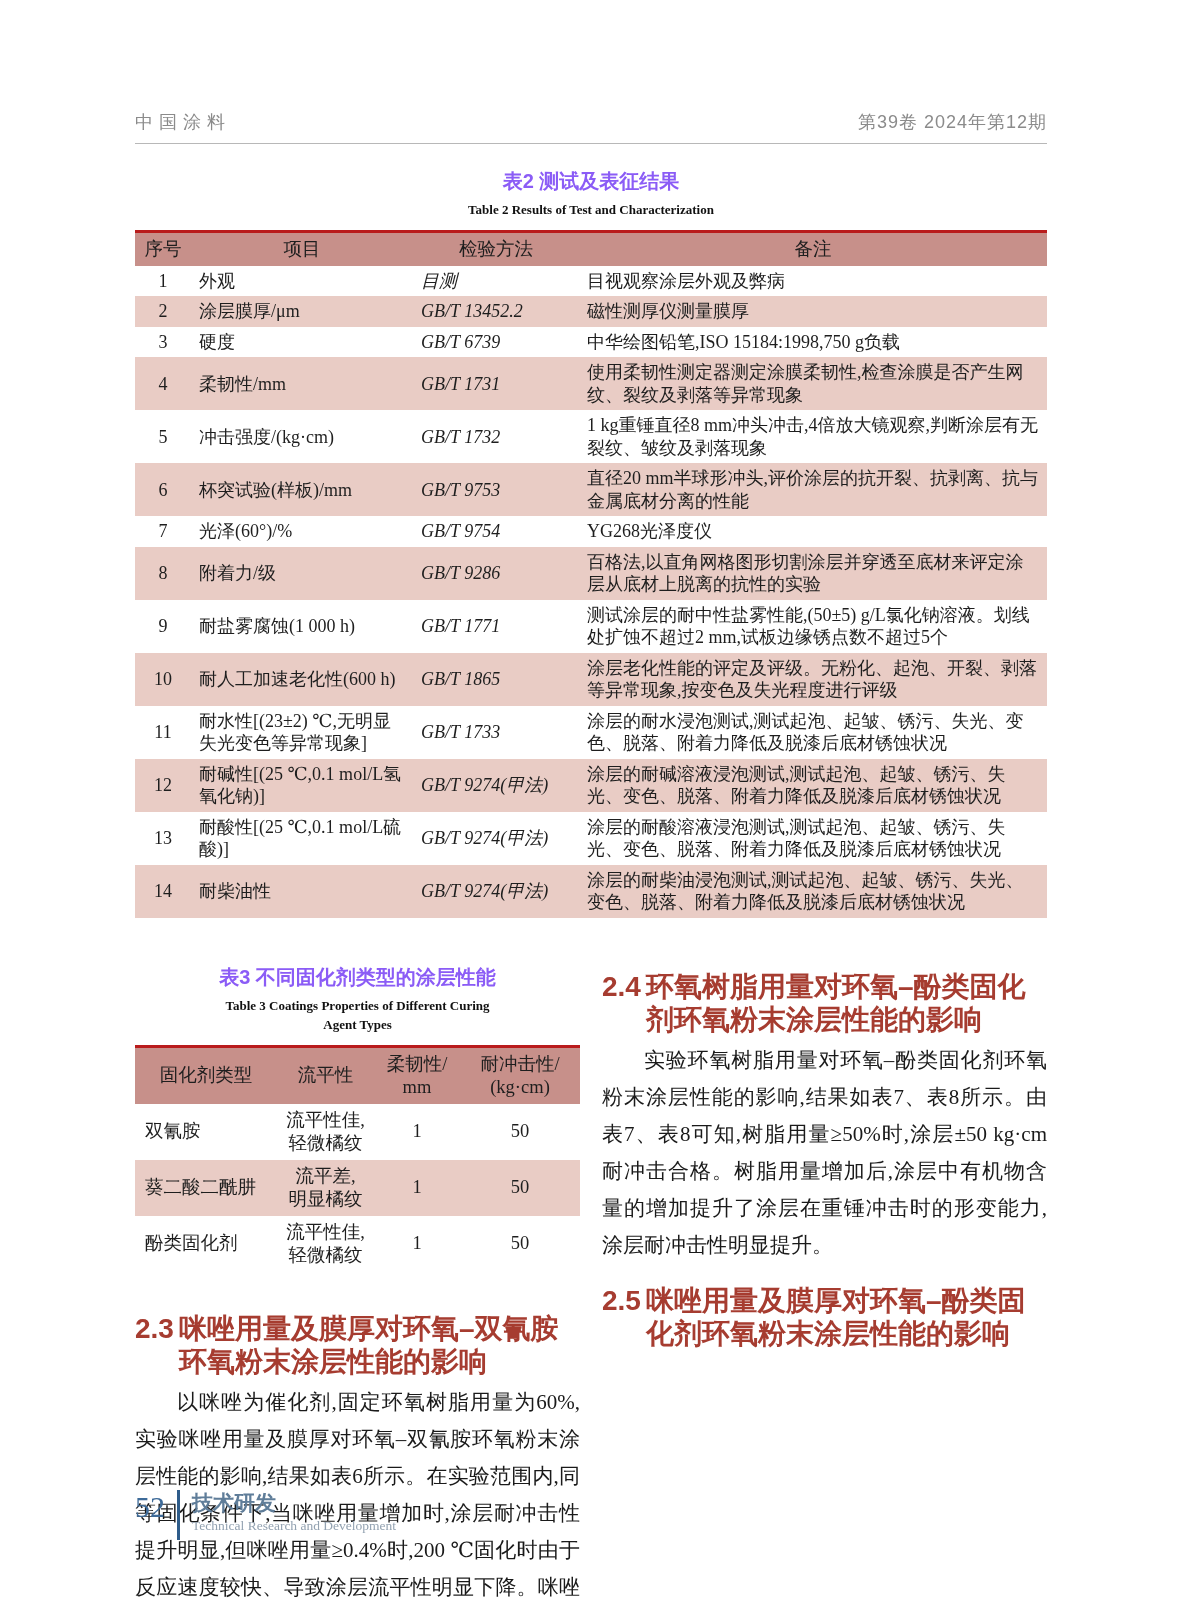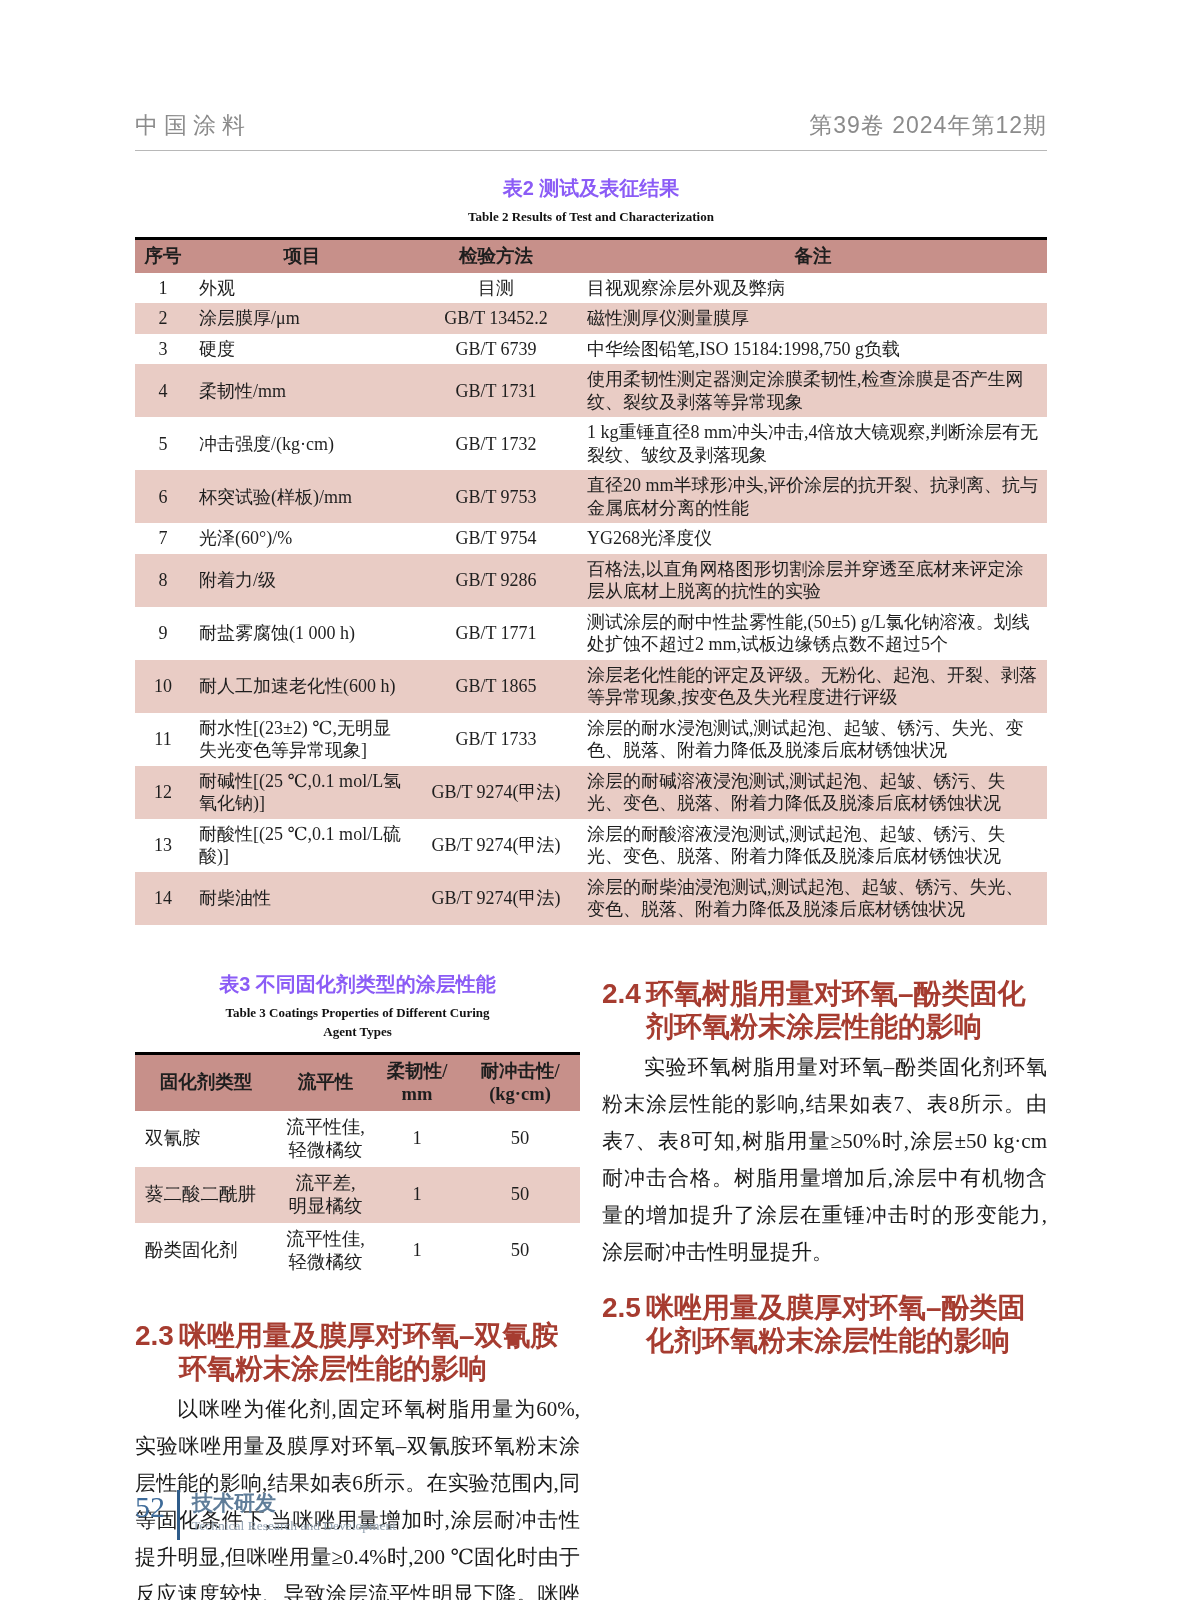--- a/index.html
+++ b/index.html
@@ -6,52 +6,52 @@
   body{
     width:1187px;height:1600px;background:#ffffff;position:relative;overflow:hidden;
     font-family:"Liberation Serif","DejaVu Serif",serif;color:#1e1e1e;
     -webkit-font-smoothing:antialiased;
   }
   .page{padding:78px 140px 0 135px;}
 
   
   .page-header{
     display:flex;justify-content:space-between;align-items:flex-end;
-    color:#8b8b8b;font-size:23px;border-bottom:1.5px solid #b8b8b8;
+    color:#8b8b8b;font-size:18px;border-bottom:1.5px solid #b8b8b8;
     padding-bottom:9px;font-family:"Liberation Sans","DejaVu Sans",sans-serif;
   }
   .journal-name{letter-spacing:6px;}
   .issue-info{letter-spacing:1px;margin-top:32px;}
 
   
   .caption-zh{
     text-align:center;font-weight:bold;font-size:20px;margin-top:24px;
     font-family:"Liberation Sans","DejaVu Sans",sans-serif;color:#8b5cf6;
   }
   .caption-en{
     text-align:center;font-weight:bold;font-size:13px;margin:6px 0 10px 0;
     white-space:pre-line;line-height:1.45;color:#111;
   }
 
   
   table{border-collapse:collapse;width:100%;}
   thead th{
-    background:#c7908a;font-weight:bold;font-size:18.5px;
+    background:#c7908a;font-weight:normal;font-size:18.5px;
     padding:5px 6px;text-align:center;line-height:1.25;white-space:pre-line;
-    border-top:3px solid #000000;
+    border-top:3px solid #b91c1c;
   }
   tbody td{
     font-size:18px;line-height:22.5px;padding:4px 8px;vertical-align:middle;
   }
   tbody tr.shaded{background:#e9ccc5;}
 
   
   .t2 td:nth-child(1){text-align:center;width:52px;padding-left:2px;padding-right:2px;}
   .t2 td:nth-child(2){width:206px;}
-  .t2 td:nth-child(3){text-align:center;width:150px;}
+  .t2 td:nth-child(3){text-align:left;width:150px;font-style:italic;}
   .t2 td:nth-child(4){text-align:left;}
 
   
   .columns{display:flex;gap:22px;margin-top:32px;}
   .col{width:445px;flex:0 0 445px;}
 
   
   .t3 tbody td{white-space:pre-line;text-align:center;font-size:18.5px;line-height:23px;padding:5px 4px;}
   .t3 td:nth-child(1){text-align:left;width:128px;padding-left:10px;}
   .t3 td:nth-child(3){width:78px;}

